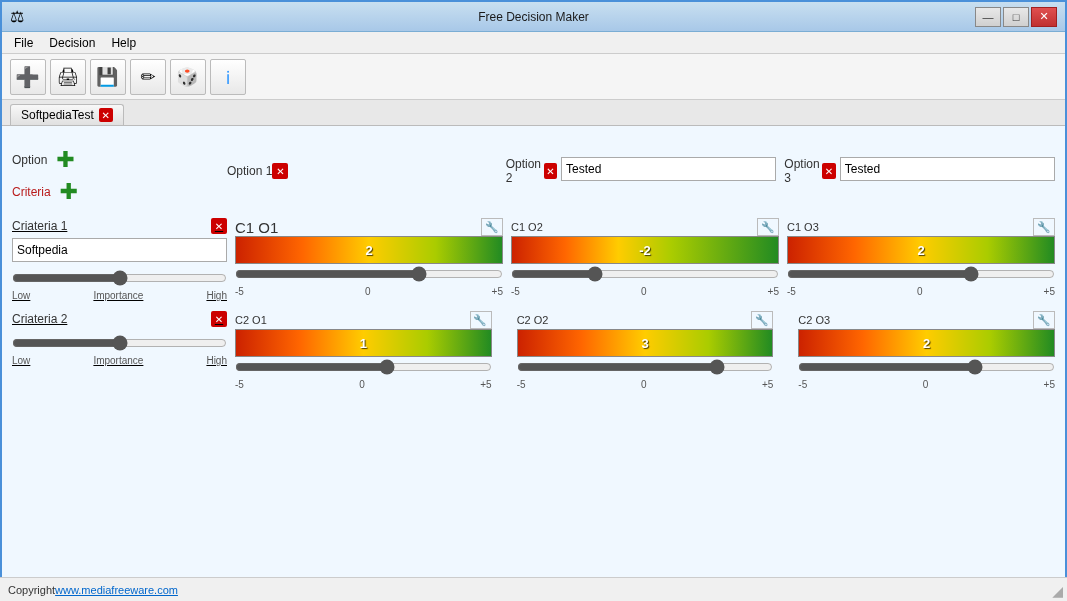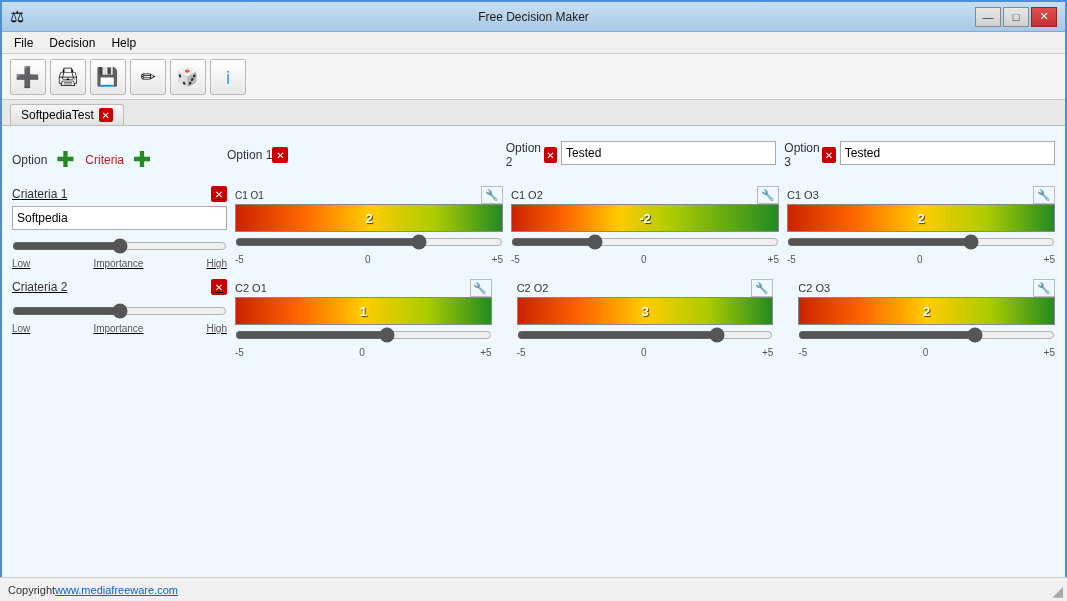--- a/index.html
+++ b/index.html
@@ -306,23 +306,23 @@
     .top-controls {
       display: flex;
       align-items: center;
       margin-bottom: 12px;
       gap: 0;
     }
 
     .criteria-label-col {
       width: 215px;
       display: flex;
-      flex-direction: row;
-      align-items: flex-end;
-      gap: 6px;
+      flex-direction: column;
+      align-items: flex-start;
+      gap: 0;
     }
 
     .options-header-row {
       display: flex;
       flex: 1;
       gap: 8px;
     }
 
     .option-header-col {
       flex: 1;
@@ -437,21 +437,21 @@
           <span>Importance</span>
           <span>High</span>
         </div>
       </div>
     </div>
 
     <div style="display:flex; flex:1; gap:8px;">
 
       <div class="option-col">
         <div class="score-header">
-          <span style="font-size:10px;">C1 O1</span>
+          <span style="font-size:15px;">C1 O1</span>
           <button class="wrench-btn">🔧</button>
         </div>
         <div class="score-bar-container">
           <span class="score-bar-value">2</span>
         </div>
         <div class="score-slider-area">
           <input type="range" min="-5" max="5" value="2" style="width: 100%; margin: 2px 0px;">
           <div class="score-scale">
             <span>-5</span>
             <span>0</span>

